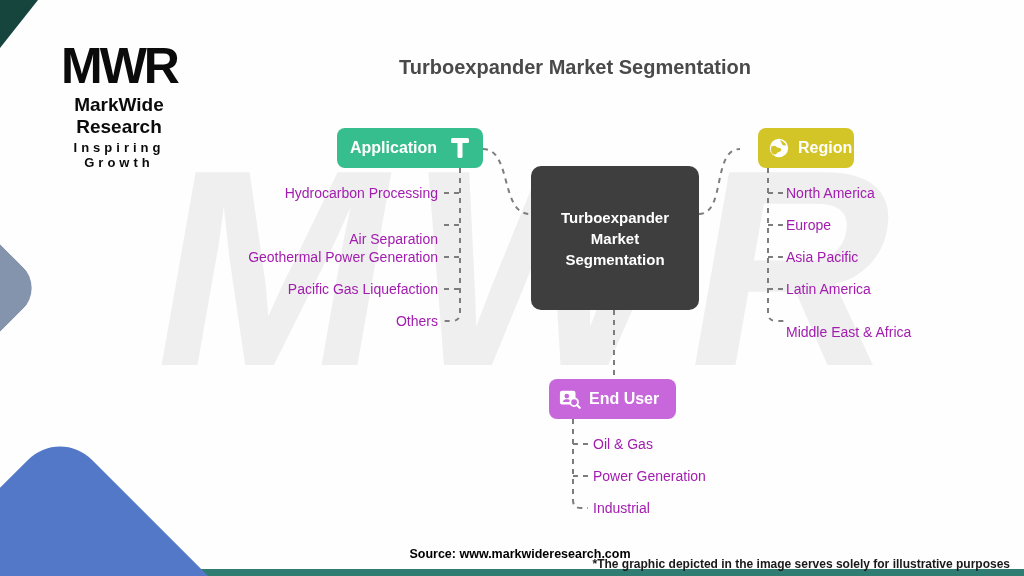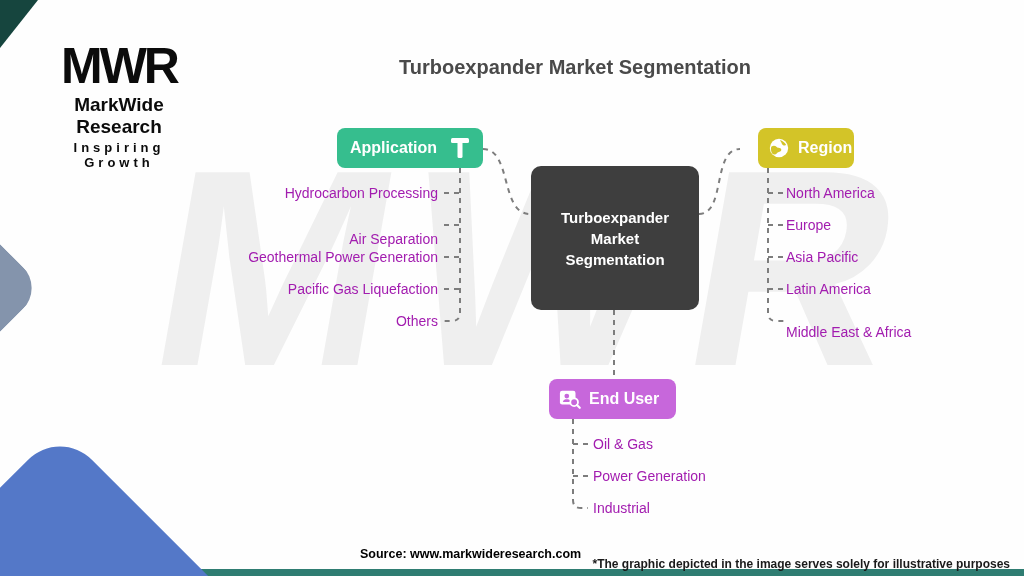--- a/index.html
+++ b/index.html
@@ -72,21 +72,21 @@
     position:absolute; z-index:3; height:20px; line-height:20px; white-space:nowrap;
     font-size:14px; color:#a21caf;
   }
   .left-item  { right:586px; text-align:right; }
   .right-item { left:786px; }
   .bottom-item{ left:593px; }
 
   
   .source {
     position:absolute; left:360px; top:547px; width:320px; z-index:3;
-    font-size:12.5px; font-weight:bold; color:#000000;
+    text-align:center; font-size:12.5px; font-weight:bold; color:#000000;
   }
   .disclaimer {
     position:absolute; right:14px; top:557px; z-index:3;
     font-size:12px; font-weight:bold; color:#1a1a1a;
   }
 </style>
 </head>
 <body>
 
 <div class="deco deco-corner"></div>

